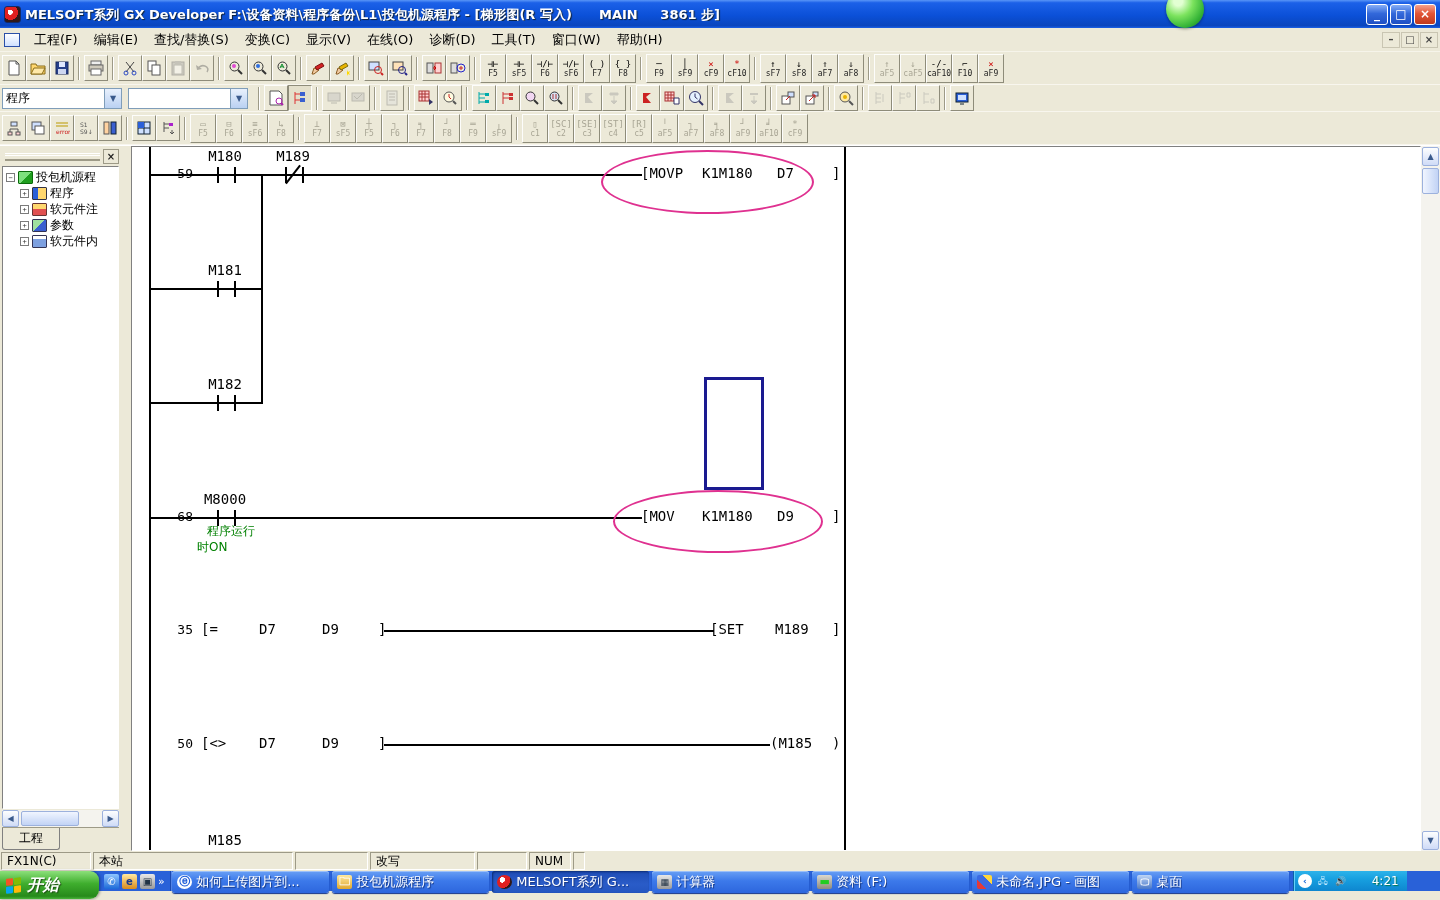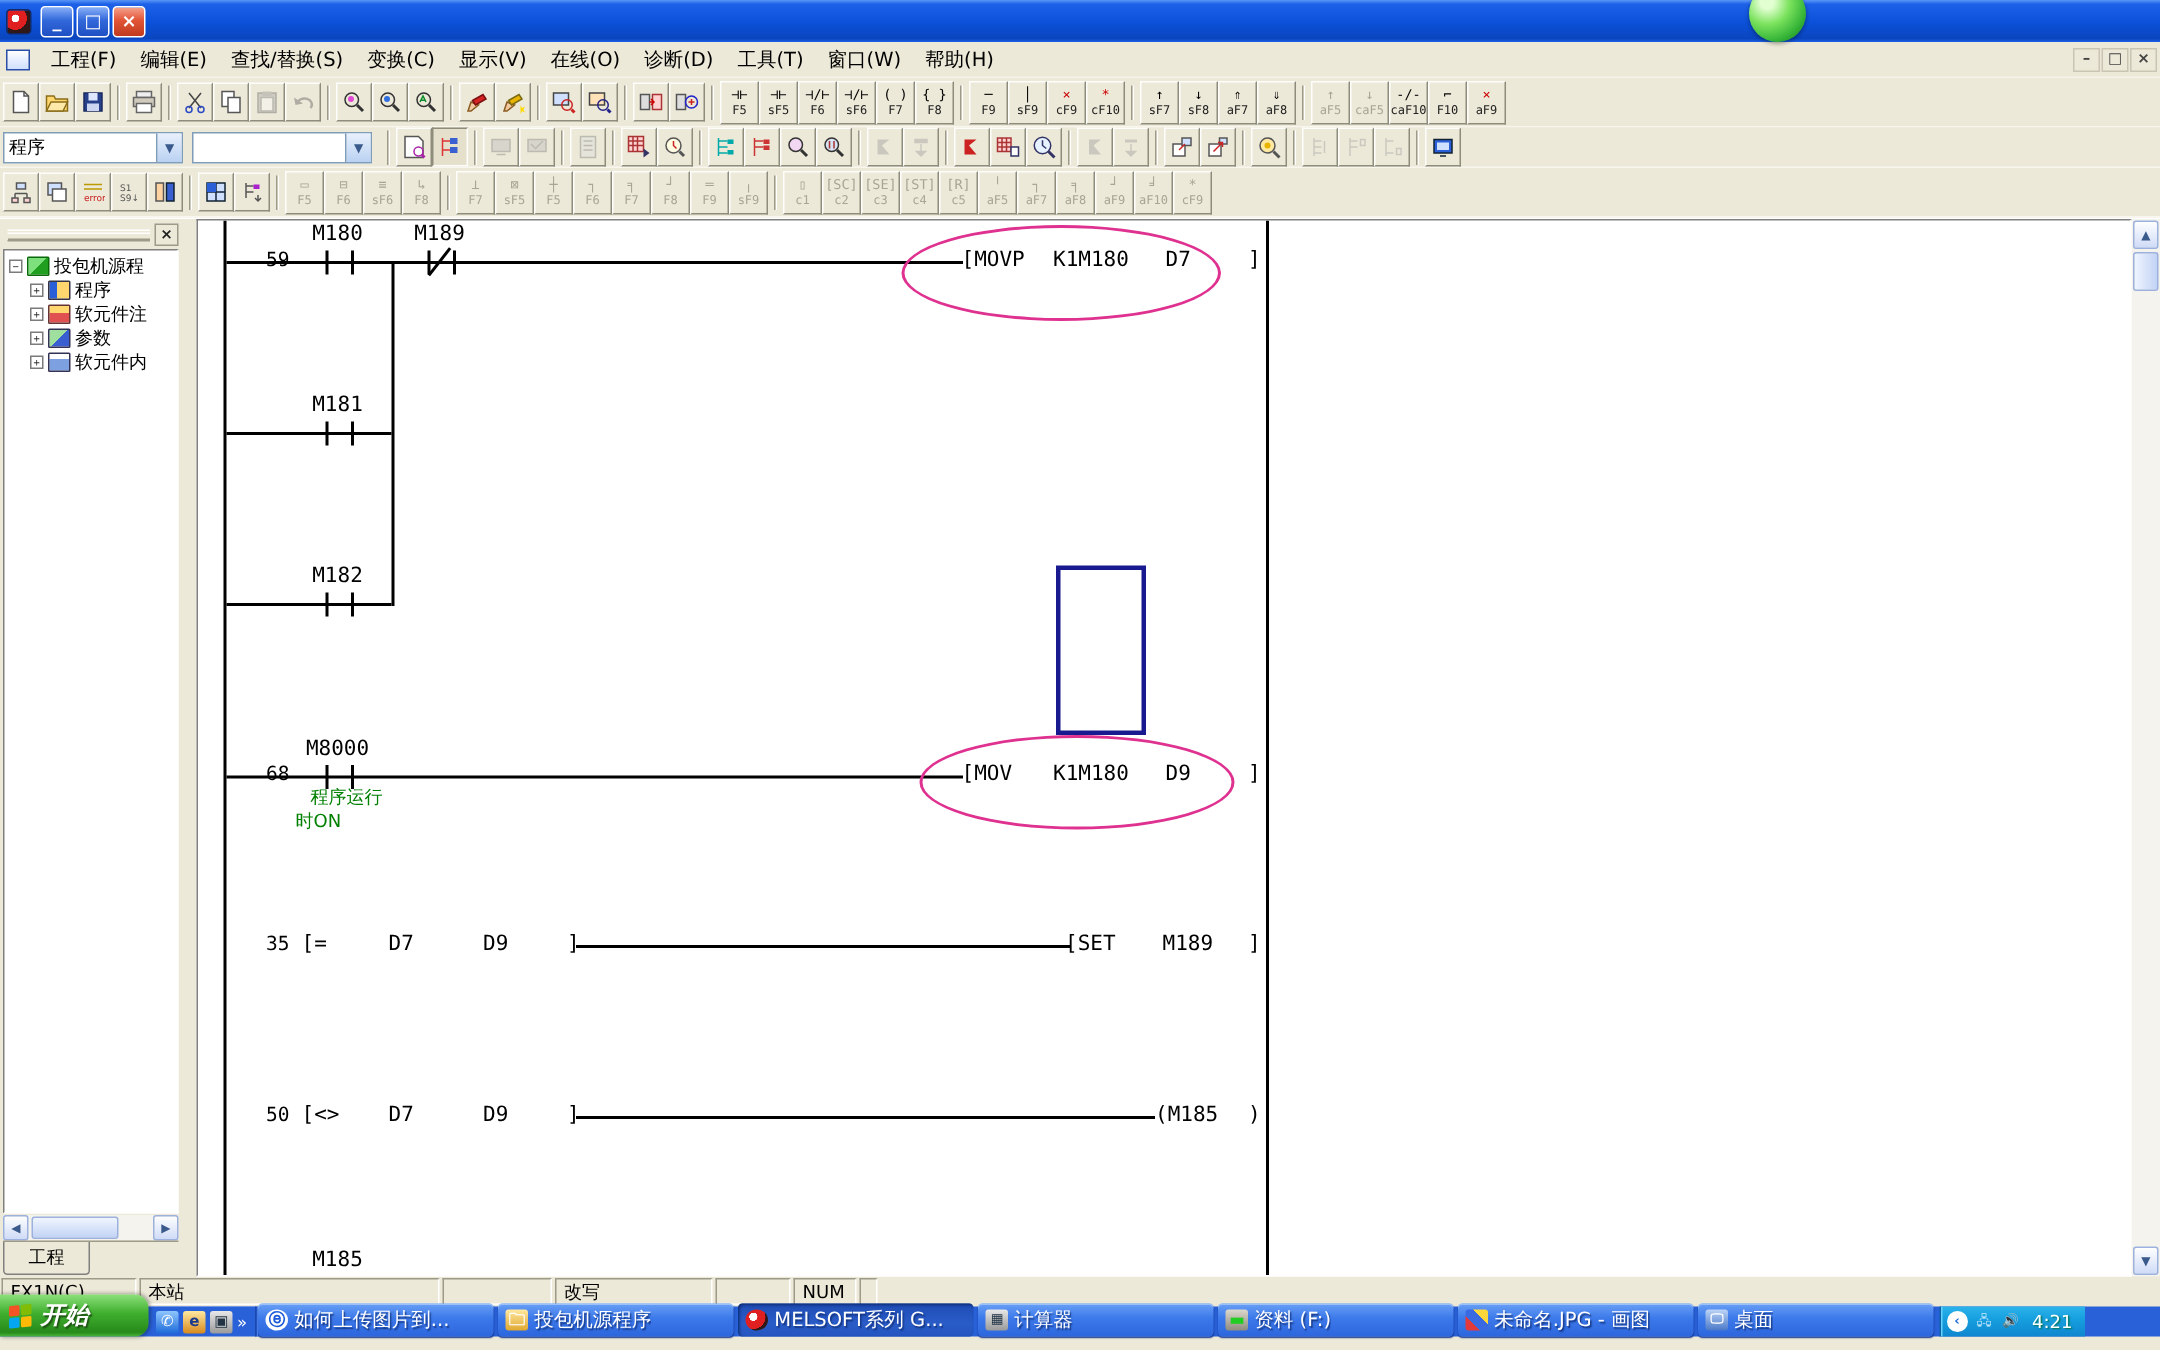--- a/index.html
+++ b/index.html
@@ -75,41 +75,42 @@
 .vbtn{height:19px;background:linear-gradient(#fdfefe,#cfdbf7);border:1px solid #9cb1dd;border-radius:2px;color:#3a5a8c;font-size:8px;display:flex;align-items:center;justify-content:center}
 .vthumb{height:26px;background:linear-gradient(90deg,#f0f5ff,#c2d3f5);border:1px solid #9cb1dd;border-radius:2px;margin:2px 0}
 .vfill{flex:1}
 
 
 .statusbar{height:20px;display:flex;background:#ece9d8;font-size:12px}
 .sfield{border:1px solid;border-color:#9d9a87 #fff #fff #9d9a87;margin:1px;padding:0 5px;display:flex;align-items:center;white-space:nowrap;overflow:hidden}
 .sgrow{flex:1}
 
 
-.taskbar{height:20px;background:linear-gradient(#3a77e8 0,#4b86f2 6%,#2а62d8 50%,#2058cd 51%,#1a4abc);background-color:#2961d8;display:flex;align-items:flex-end;color:#fff}
+.taskbar{height:20px;background:linear-gradient(#3a77e8 0,#4b86f2 6%,#2а62d8 50%,#2058cd 51%,#1a4abc);background-color:#2961d8;display:flex;align-items:flex-start;color:#fff}
 .startbtn{height:28px;width:99px;border-radius:0 9px 9px 0;background:linear-gradient(#8ce07a,#3fae2e 45%,#278a1b 90%,#4ab53a);display:flex;align-items:center;padding:0 14px 0 6px;box-shadow:1px 0 3px rgba(0,0,0,.4);flex:none}
 .startbtn .lbl{font:bold italic 16px/1 "DejaVu Sans",sans-serif;color:#fff;text-shadow:1px 1px 1px #1c4f12;margin-left:5px}
 .flag{width:16px;height:15px;display:grid;grid-template-columns:7px 7px;grid-template-rows:7px 7px;gap:1px;transform:skewY(-6deg)}
 .flag i{border-radius:1px}
 .ql{display:flex;align-items:center;gap:3px;padding:0 5px;border-right:1px solid #1a49b0;box-shadow:1px 0 0 #5b8cf0;height:100%;flex:none}
 .qli{width:15px;height:15px;border-radius:2px;font:10px/15px "DejaVu Sans",sans-serif;text-align:center}
 .chev{color:#fff;font-size:11px}
 .taskbtn{flex:1;max-width:157px;height:22px;margin:0 1.5px;border-radius:3px;background:linear-gradient(#69a0f5,#3c79ea 45%,#2d66dd);box-shadow:inset 0 1px 0 #9cc0f8,0 1px 1px #12328a;display:flex;align-items:center;padding:0 5px;gap:4px;overflow:hidden}
 .taskbtn.active{background:linear-gradient(#1e4cb4,#2a5cc8 60%,#2455c0);box-shadow:inset 1px 1px 2px #0d2d74}
 .taskbtn .tl{font-size:13px;white-space:nowrap;overflow:hidden;text-shadow:1px 1px 1px #14347e}
 .ticn{width:15px;height:14px;flex:none;border-radius:2px;font:bold 11px/14px "DejaVu Serif",serif;text-align:center}
 .tray{height:100%;margin-left:2px;background:linear-gradient(#2db3ea 0,#17a0e0 40%,#0e86cf);border-left:1px solid #0a62a8;box-shadow:1px 0 0 #66d0f8 inset;display:flex;align-items:center;padding:0 8px 0 4px;gap:4px;flex:none}
 .trayic{width:14px;height:14px;font:9px/14px "DejaVu Sans",sans-serif;text-align:center}
-.clock{font-size:12px;margin-left:3px;text-shadow:1px 1px 1px #075}
+.clock{font-size:12px;margin-left:20px;text-shadow:1px 1px 1px #075}
 </style>
 </head>
 <body>
 
 <div class="titlebar">
   <div class="appicon"></div>
+  <div class="ttl">MELSOFT系列 GX Developer F:\设备资料\程序备份\L1\投包机源程序 - [梯形图(R 写入)      MAIN     3861 步]</div>
   <div class="winbtn blue">_</div>
   <div class="winbtn blue">□</div>
   <div class="winbtn red">×</div>
 </div>
 <div class="greendot"></div>
 
 <div class="menubar">
   <div class="childicon"></div>
   <div class="menuitem">工程(F)</div>
   <div class="menuitem">编辑(E)</div>

